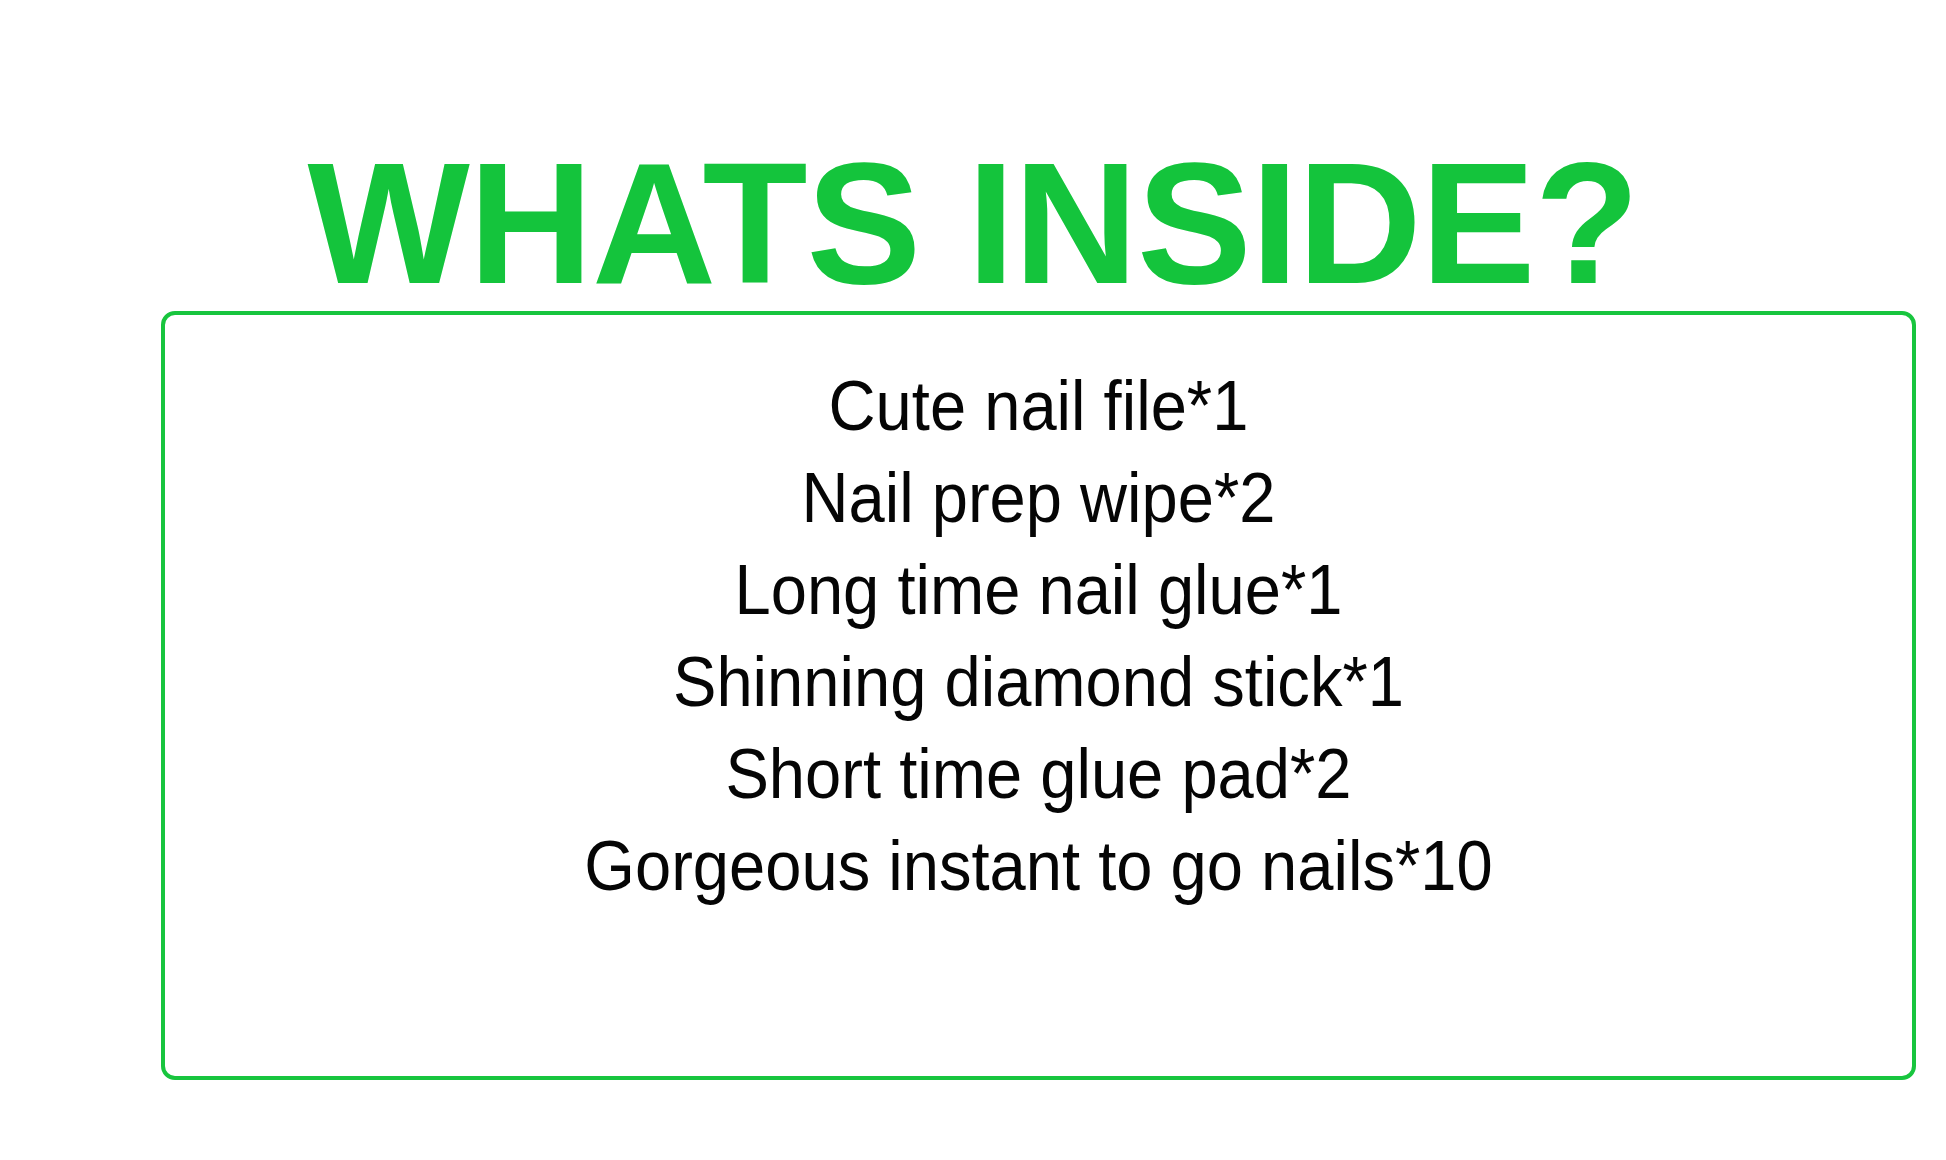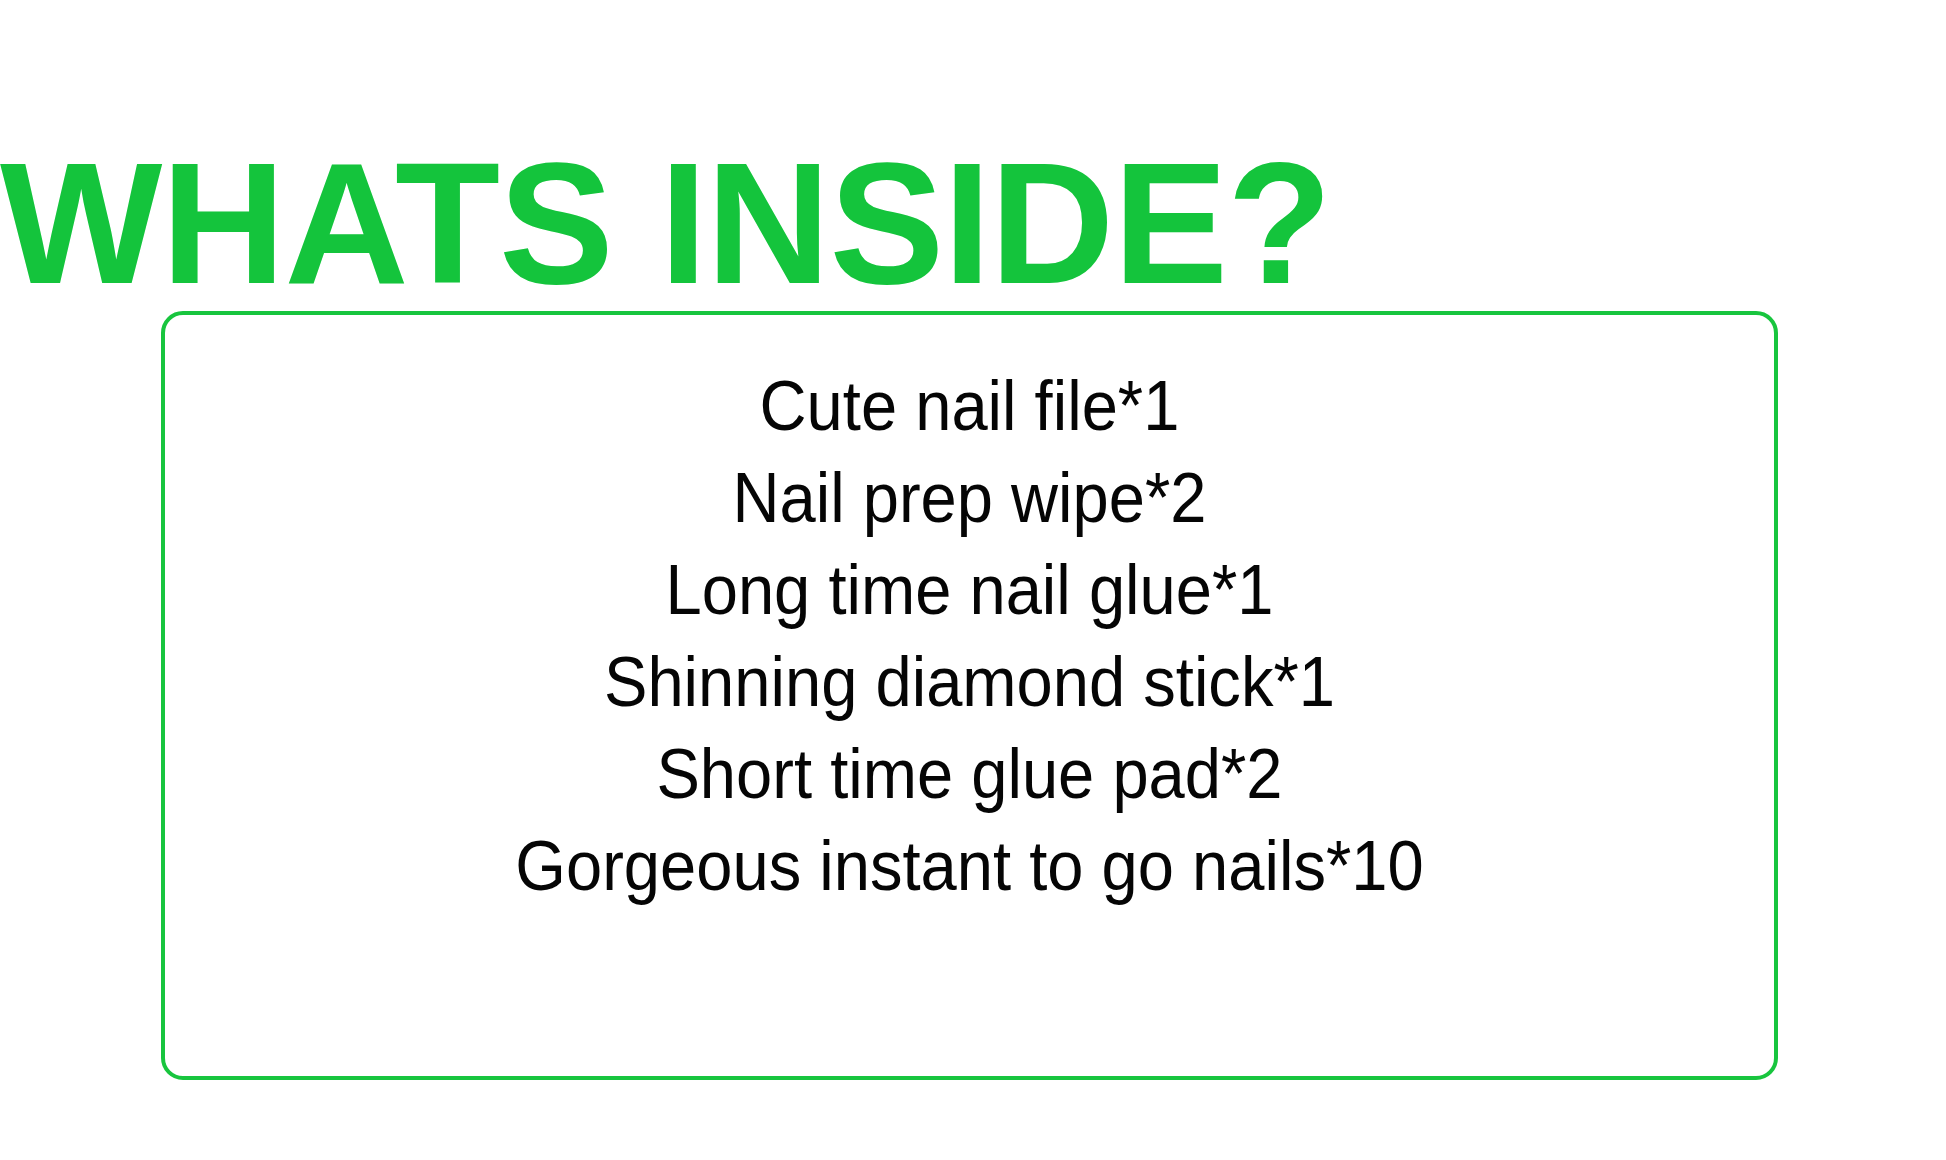--- a/index.html
+++ b/index.html
@@ -23,40 +23,41 @@
     background: #ffffff;
     box-sizing: border-box;
   }
 
   
   #heading {
     position: absolute;
     left: 0;
     top: 22px;
     width: 1946px;
+    text-align: center;
     color: #14c43c;
     font-family: "Liberation Sans", sans-serif;
     font-weight: bold;
     font-size: 172px;
     line-height: 1.0;
     letter-spacing: -1px;
     white-space: nowrap;
     user-select: none;
   }
 
   
   #content-card {
     position: absolute;
     left: 161px;
     top: 311px;
-    width: 1617px;
+    width: 1755px;
     height: 769px;
     box-sizing: border-box;
     border: 4px solid #18c53e;
-    border-radius: 22px;
+    border-radius: 14px;
     background: #ffffff;
     display: flex;
     align-items: flex-start;
     justify-content: flex-start;
   }
 
   #items-list {
     margin: 0;
     padding: 0;
     list-style: none;

